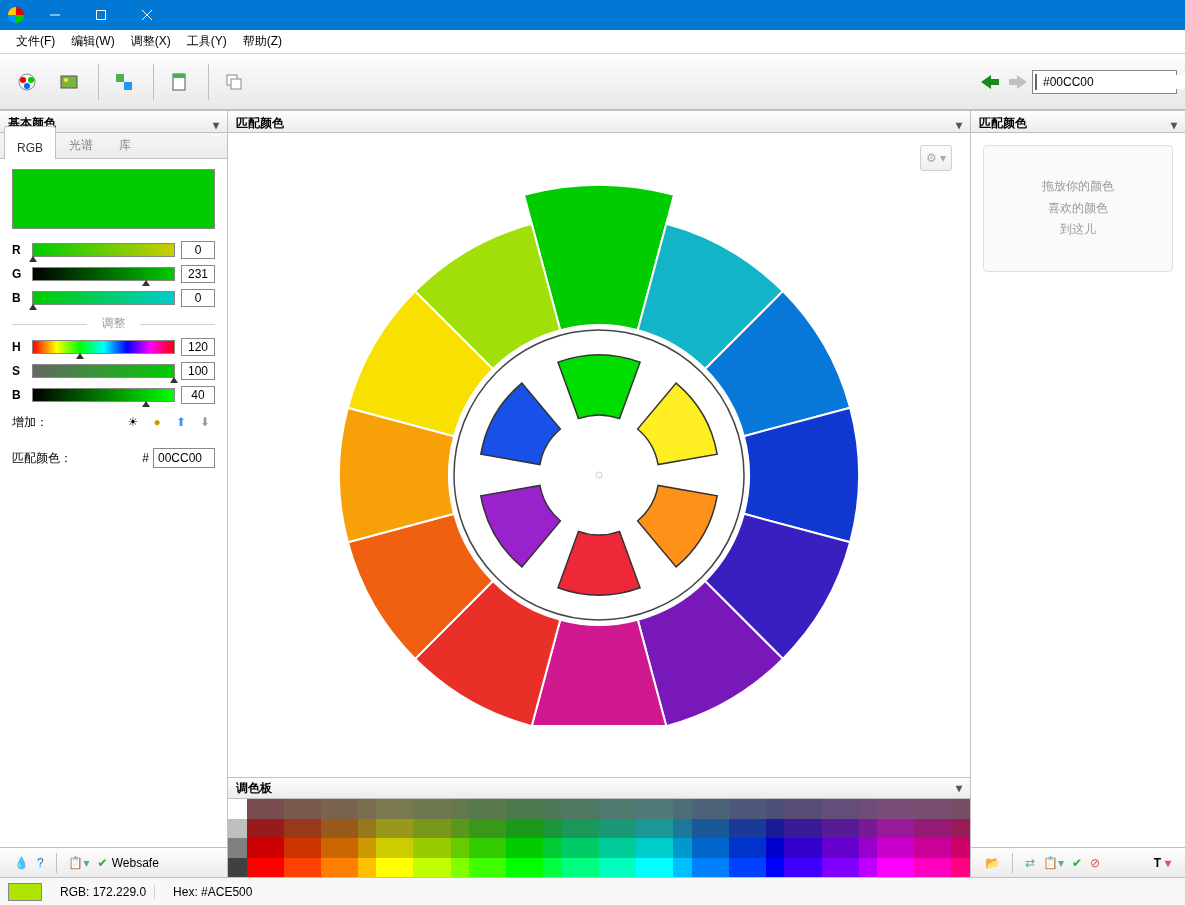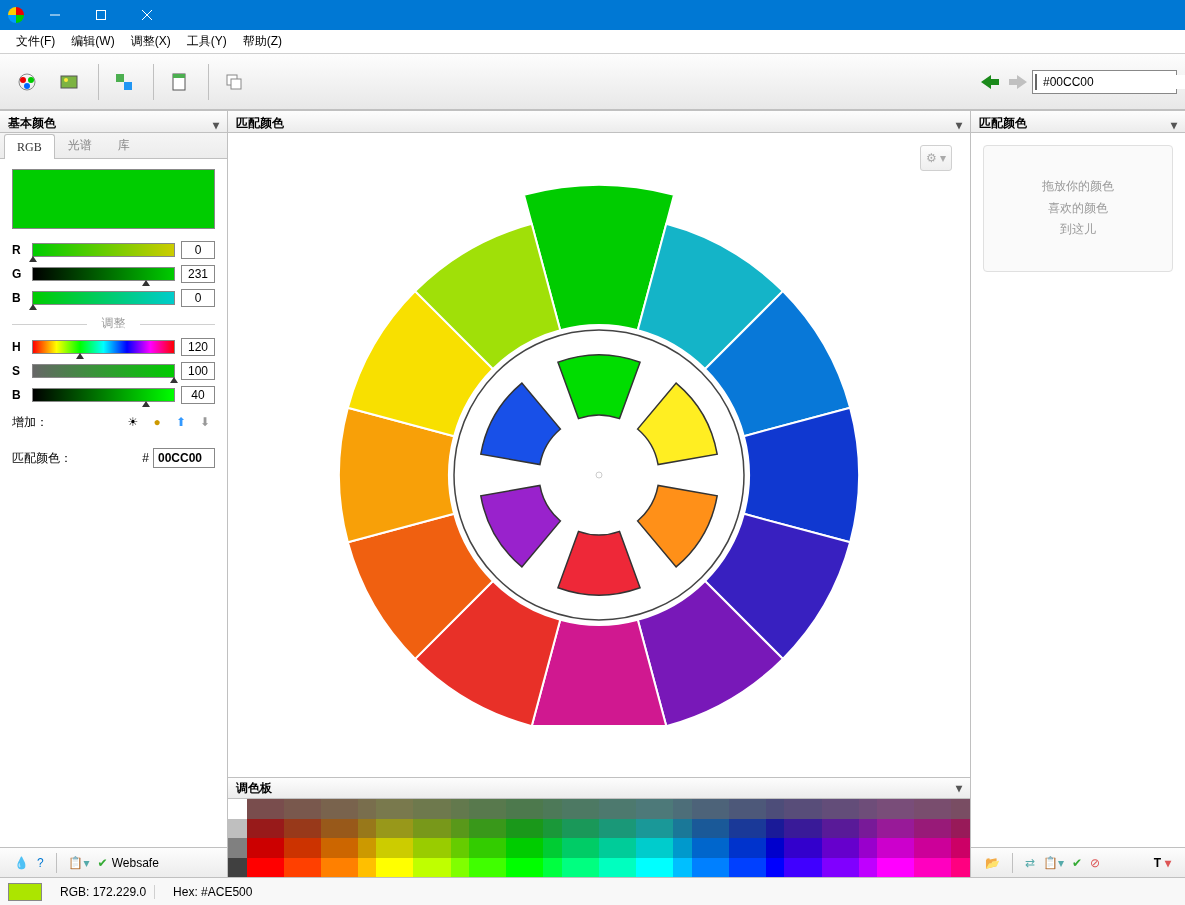--- a/index.html
+++ b/index.html
@@ -31,41 +31,41 @@
 .panel-header .dd { margin-left: auto; color: #555; cursor: pointer; }
 
 
 .main { flex: 1; display: flex; border-top: 1px solid #c0c0c0; min-height: 0; }
 .left-panel { width: 228px; display: flex; flex-direction: column; border-right: 1px solid #c0c0c0; }
 .center-panel { flex: 1; display: flex; flex-direction: column; border-right: 1px solid #c0c0c0; min-width: 0; }
 .right-panel { width: 214px; display: flex; flex-direction: column; }
 
 
 .tabs { height: 26px; display: flex; align-items: flex-end; padding: 0 4px; background: linear-gradient(#f5f5f5, #ececec); border-bottom: 1px solid #c0c0c0; }
-.tab { padding: 5px 12px 4px; cursor: pointer; color: #888; border: 1px solid transparent; border-bottom: none; border-radius: 3px 3px 0 0; font-family: Liberation Serif, serif; }
+.tab { padding: 14px 12px 4px; cursor: pointer; color: #888; border: 1px solid transparent; border-bottom: none; border-radius: 3px 3px 0 0; }
 .tab.active { background: #fff; color: #333; border-color: #c0c0c0; position: relative; top: 1px; }
 
 
 .basic-color-body { padding: 10px 12px; }
 .preview-swatch { width: 100%; height: 60px; background: #00cc00; border: 1px solid #888; margin-bottom: 12px; }
 .slider-row { display: flex; align-items: center; margin-bottom: 6px; }
 .slider-row .lbl { width: 14px; font-weight: bold; }
 .slider-row .track { flex: 1; height: 14px; border: 1px solid #888; margin: 0 6px; position: relative; }
 .slider-row .track .thumb { position: absolute; top: 100%; width: 0; height: 0; border-left: 4px solid transparent; border-right: 4px solid transparent; border-bottom: 6px solid #333; transform: translateX(-4px); }
 .slider-row .val { width: 34px; height: 18px; border: 1px solid #888; text-align: center; line-height: 16px; }
 .section-label { text-align: center; color: #999; margin: 8px 0 6px; position: relative; }
 .section-label::before, .section-label::after { content: ""; position: absolute; top: 50%; width: 75px; height: 1px; background: #d0d0d0; }
 .section-label::before { left: 0; } .section-label::after { right: 0; }
 .add-row { display: flex; align-items: center; margin-top: 8px; }
 .add-row .lbl { margin-right: auto; }
 .add-row .icon-btn { width: 20px; height: 20px; margin-left: 4px; cursor: pointer; display: flex; align-items: center; justify-content: center; }
 .hex-row { display: flex; align-items: center; margin-top: 16px; }
 .hex-row .lbl { flex: 1; }
 .hex-row .hash { margin-right: 4px; }
-.hex-row input { width: 62px; height: 20px; border: 1px solid #888; padding: 0 4px; font-weight: bold; }
+.hex-row input { width: 62px; height: 20px; border: 1px solid #888; padding: 0 4px; }
 
 
 .wheel-area { flex: 1; position: relative; background: #fff; display: flex; align-items: center; justify-content: center; }
 .gear-btn { position: absolute; top: 12px; right: 18px; width: 32px; height: 26px; border: 1px solid #d0d0d0; border-radius: 3px; background: linear-gradient(#fdfdfd,#eee); display: flex; align-items: center; justify-content: center; cursor: pointer; color: #aaa; }
 
 
 .palette-header { height: 22px; background: linear-gradient(#fdfdfd,#ececec); border-top: 1px solid #c0c0c0; border-bottom: 1px solid #c0c0c0; display: flex; align-items: center; padding: 0 8px; font-weight: bold; }
 .palette-header .dd { margin-left: auto; color: #555; cursor: pointer; }
 .palette-grid { height: 78px; display: grid; grid-template-columns: repeat(40, 1fr); grid-template-rows: repeat(4, 1fr); background: #000; }
 .palette-grid div { border: none; }

